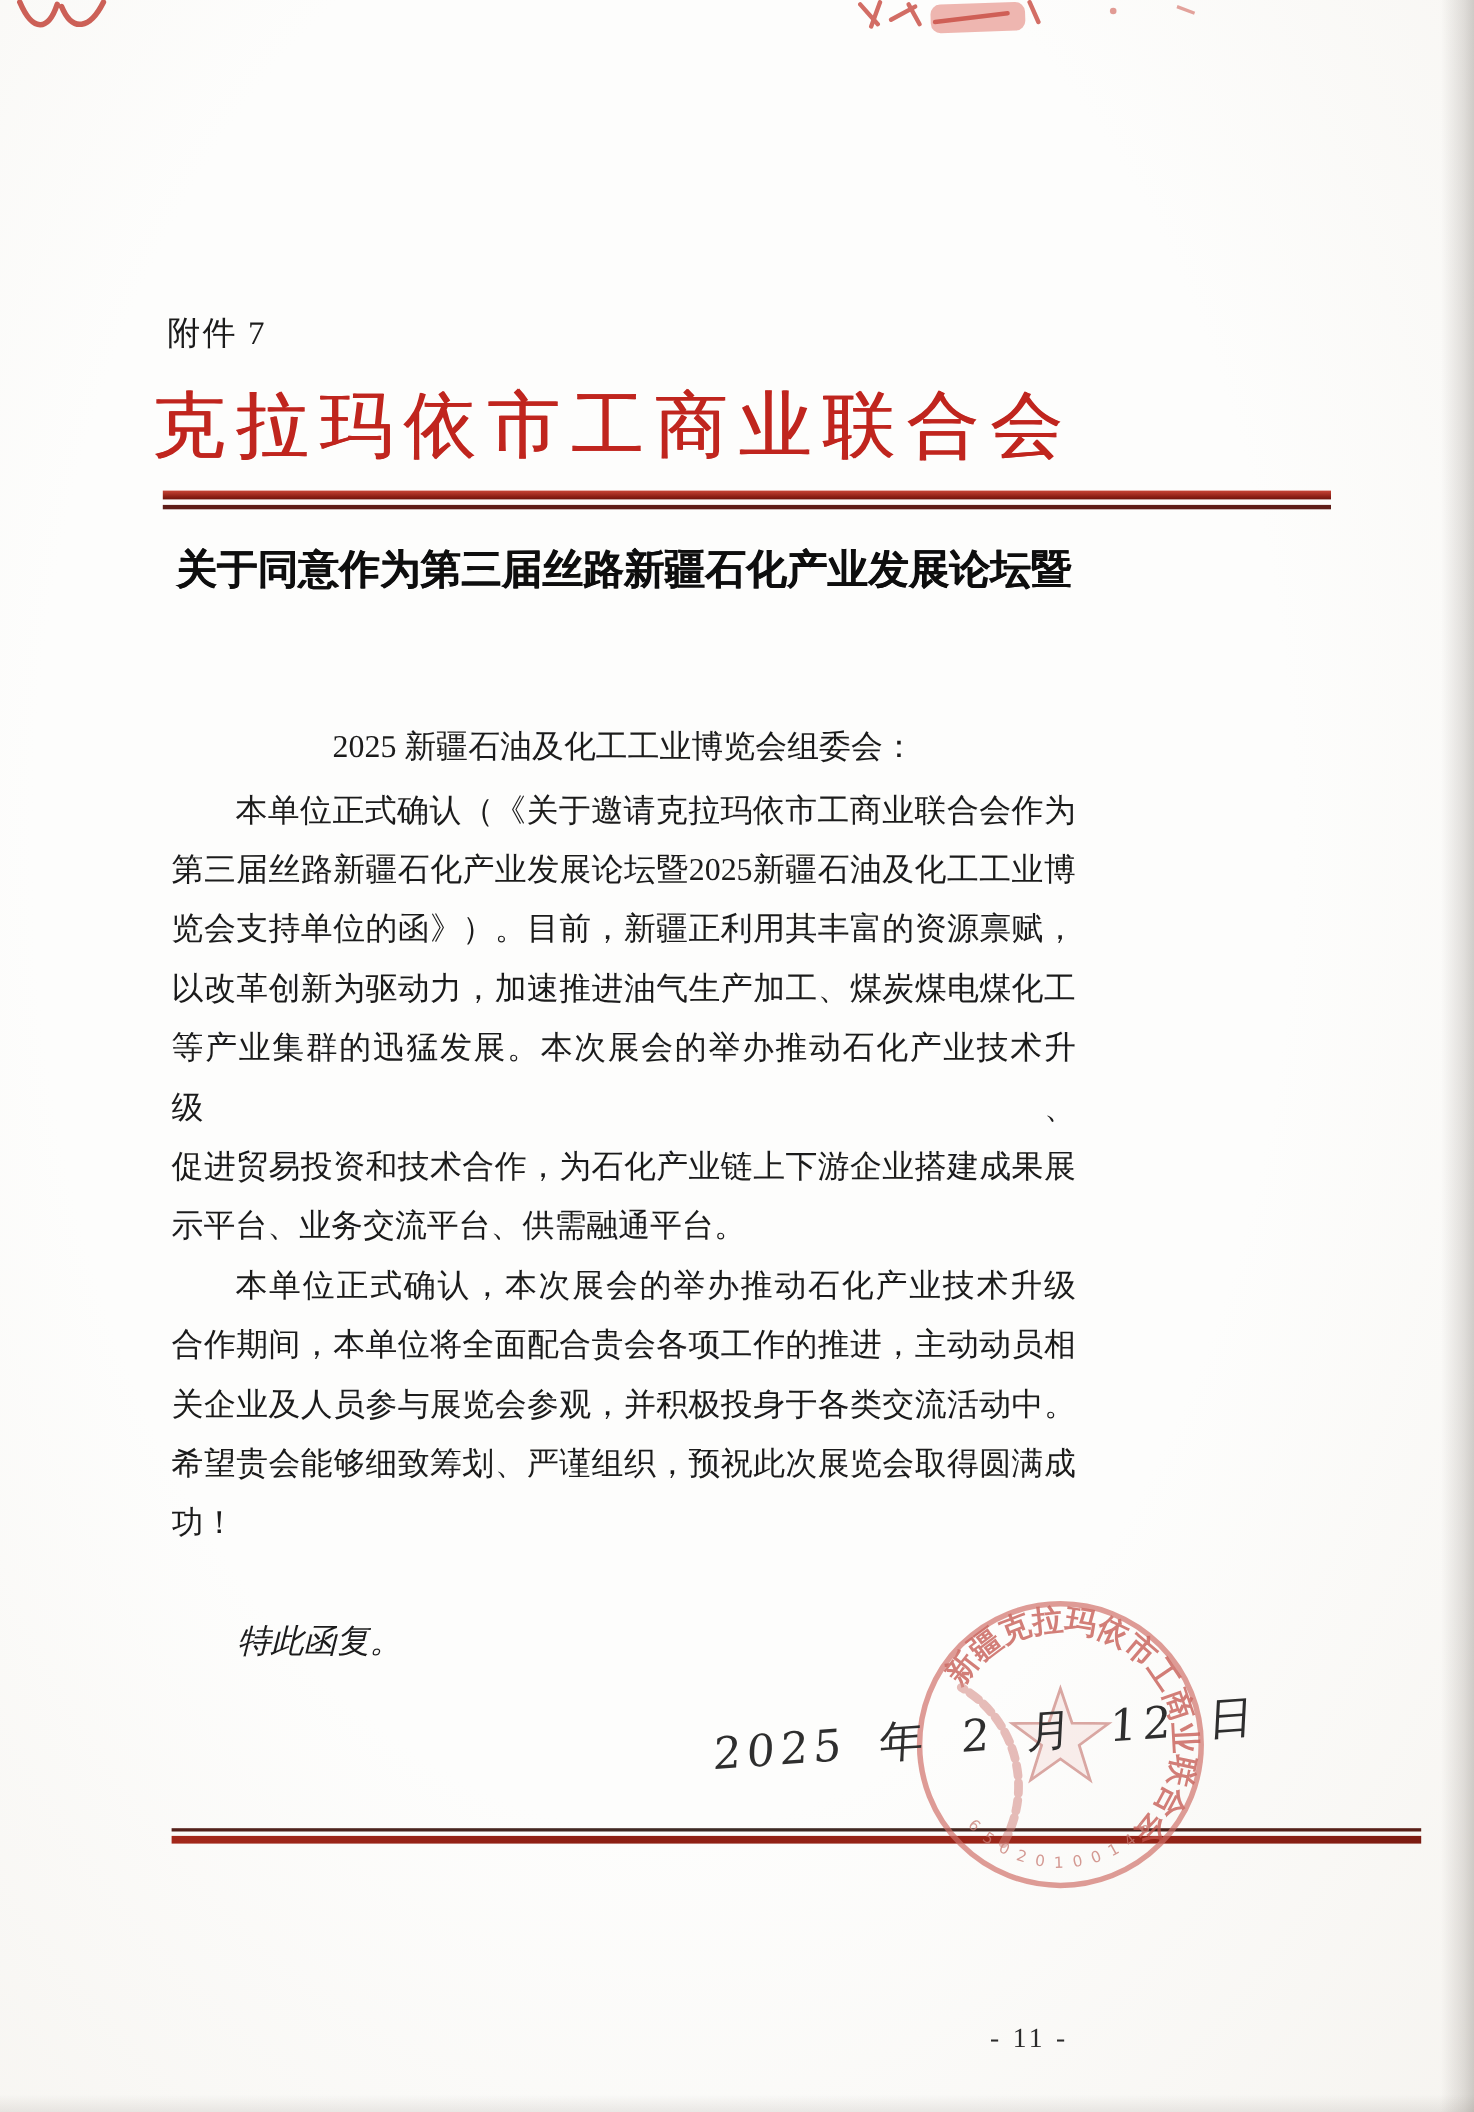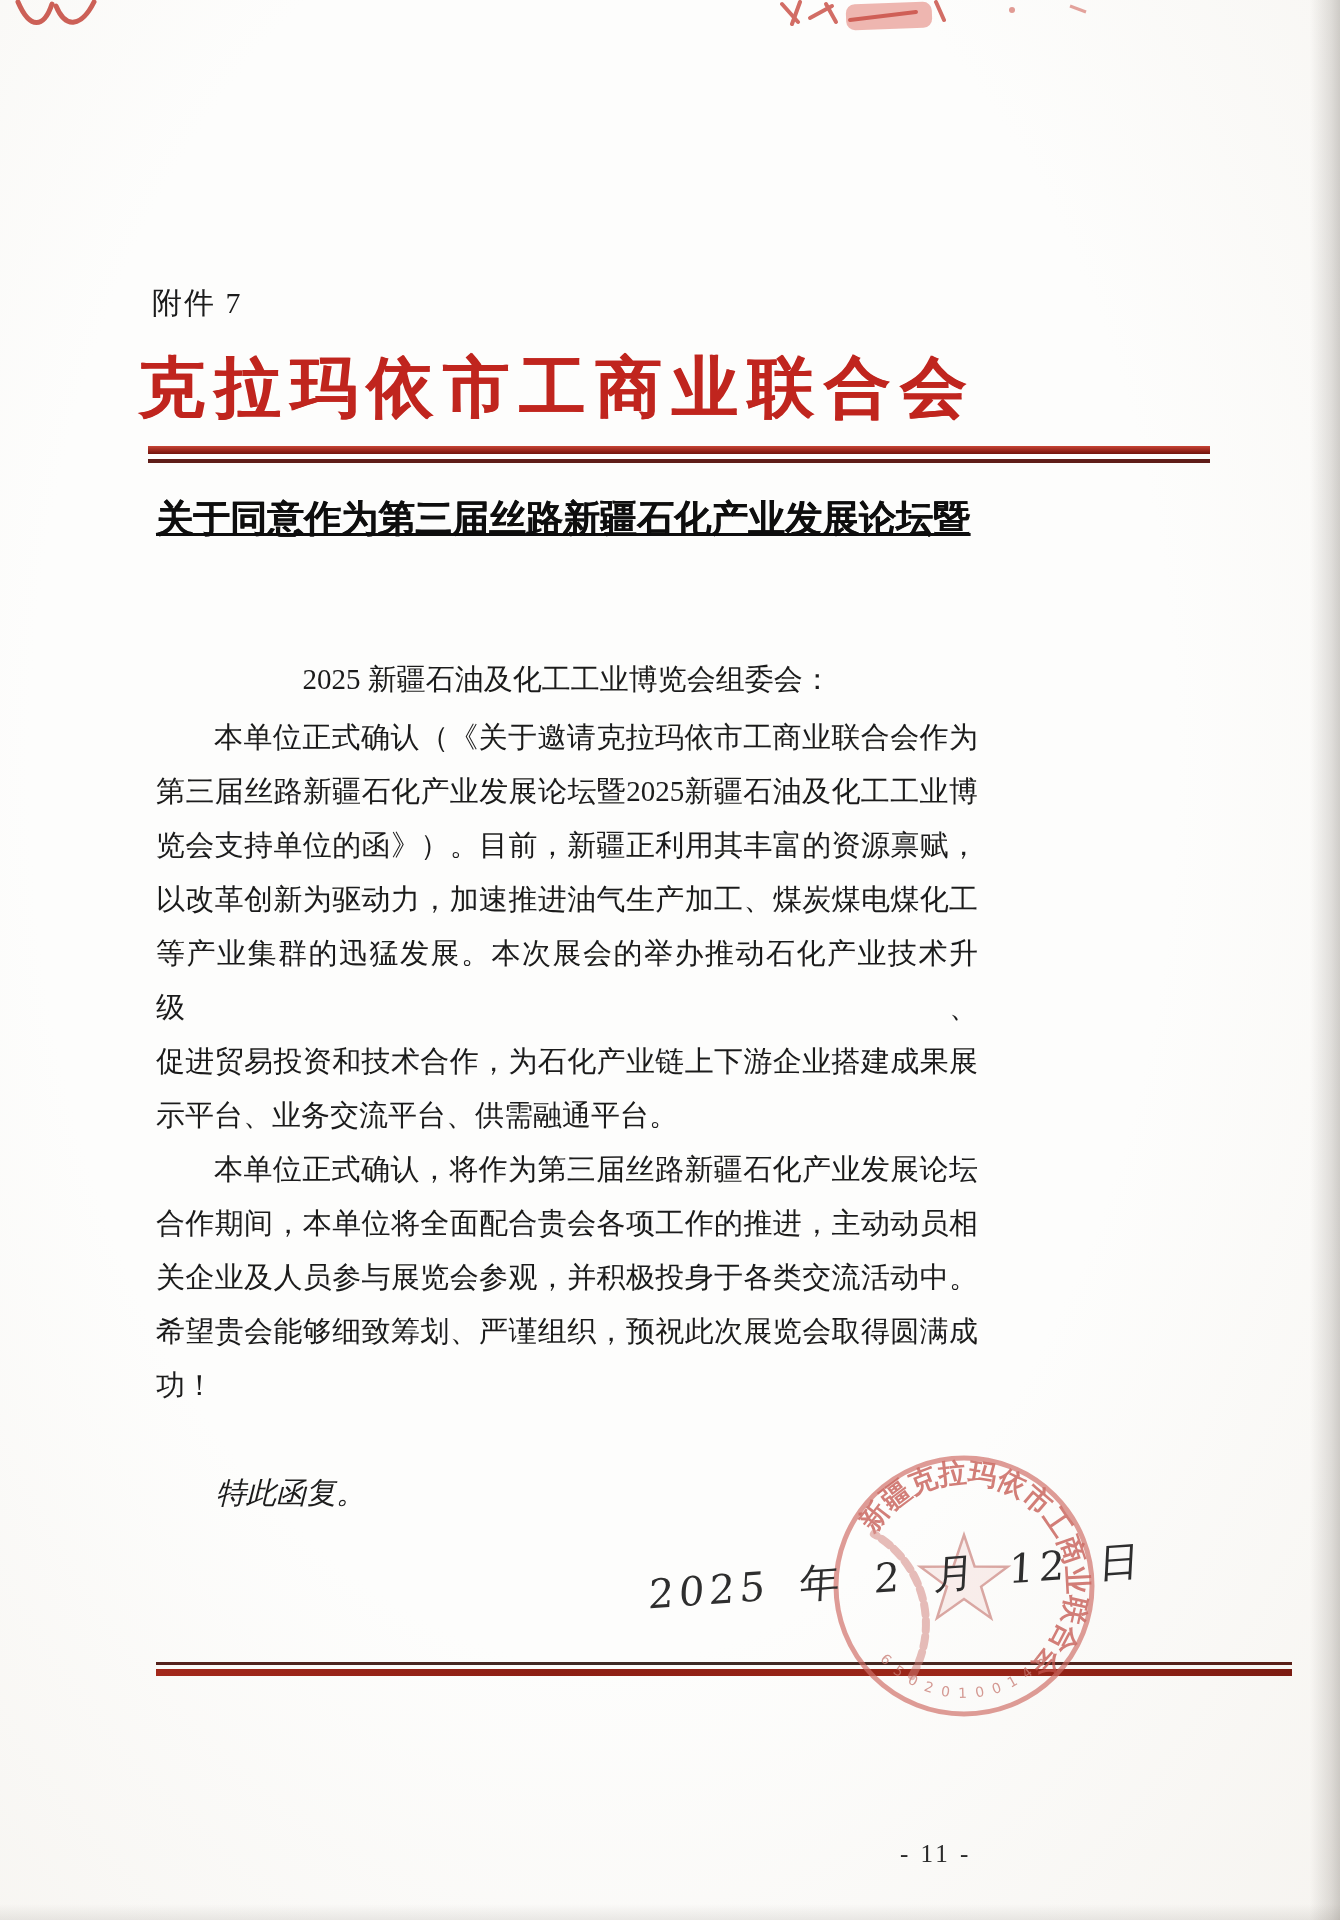--- a/index.html
+++ b/index.html
@@ -5,34 +5,33 @@
   html,body{margin:0;padding:0;background:#e9e7e3;}
   .sheet{
     position:relative;width:1340px;height:1920px;overflow:hidden;
     background:radial-gradient(ellipse at 45% 40%, #fdfdfc 55%, #f6f4f0 100%);
     font-family:"Liberation Serif","DejaVu Serif",serif;
     color:#1c1c1c;
   }
   .attachment{position:absolute;left:152px;top:283px;font-size:30px;letter-spacing:2px;}
   .org-title{
     position:absolute;left:138px;top:342px;width:828px;height:92px;
-    font-size:66px;font-weight:bold;color:#c0251e;
+    font-size:66px;font-weight:normal;color:#c0251e;
     text-align:justify;text-align-last:justify;line-height:92px;
     text-shadow:1px 0 0 #c0251e;
     white-space:nowrap;
   }
   .hrule{position:absolute;left:148px;width:1062px;}
   .hrule .a{height:8px;background:linear-gradient(to bottom,#c84537,#8c1f15 70%,#6f150e);}
   .hrule .gap{height:5px;}
   .hrule .b{height:4px;background:#5f1d18;}
   .subject{
-    position:absolute;left:156px;top:492px;width:822px;
+    position:absolute;left:156px;top:492px;width:822px;text-align:center;
     font-weight:bold;font-size:37px;line-height:53px;color:#0e0e0e;
     text-shadow:0.6px 0 0 #0e0e0e;
-    text-decoration:underline;
   }
   .body-col{
     position:absolute;left:156px;top:652px;width:822px;
     font-size:29px;line-height:54px;color:#1b1b1b;
   }
   .salutation{text-align:center;margin-bottom:4px;}
   .bline{text-align:justify;text-align-last:justify;}
   .bline.tl{text-align-last:left;}
   .bline.indent{text-indent:58px;}
   .closing{
@@ -106,21 +105,21 @@
 
   <div class="body-col">
     <div class="salutation">2025 新疆石油及化工工业博览会组委会：</div>
     <div class="bline indent">本单位正式确认（《关于邀请克拉玛依市工商业联合会作为</div>
     <div class="bline">第三届丝路新疆石化产业发展论坛暨2025新疆石油及化工工业博</div>
     <div class="bline">览会支持单位的函》）。目前，新疆正利用其丰富的资源禀赋，</div>
     <div class="bline">以改革创新为驱动力，加速推进油气生产加工、煤炭煤电煤化工</div>
     <div class="bline">等产业集群的迅猛发展。本次展会的举办推动石化产业技术升级、</div>
     <div class="bline">促进贸易投资和技术合作，为石化产业链上下游企业搭建成果展</div>
     <div class="bline tl">示平台、业务交流平台、供需融通平台。</div>
-    <div class="bline indent">本单位正式确认，将作为第三届丝路新疆石化产业发展论坛</div>
+    <div class="bline indent">本单位正式确认，本次展会的举办推动石化产业技术升级</div>
     <div class="bline">合作期间，本单位将全面配合贵会各项工作的推进，主动动员相</div>
     <div class="bline">关企业及人员参与展览会参观，并积极投身于各类交流活动中。</div>
     <div class="bline">希望贵会能够细致筹划、严谨组织，预祝此次展览会取得圆满成</div>
     <div class="bline tl">功！</div>
   </div>
 
   <div class="closing">特此函复。</div>
 
   <div class="frule">
     <div class="a"></div>

